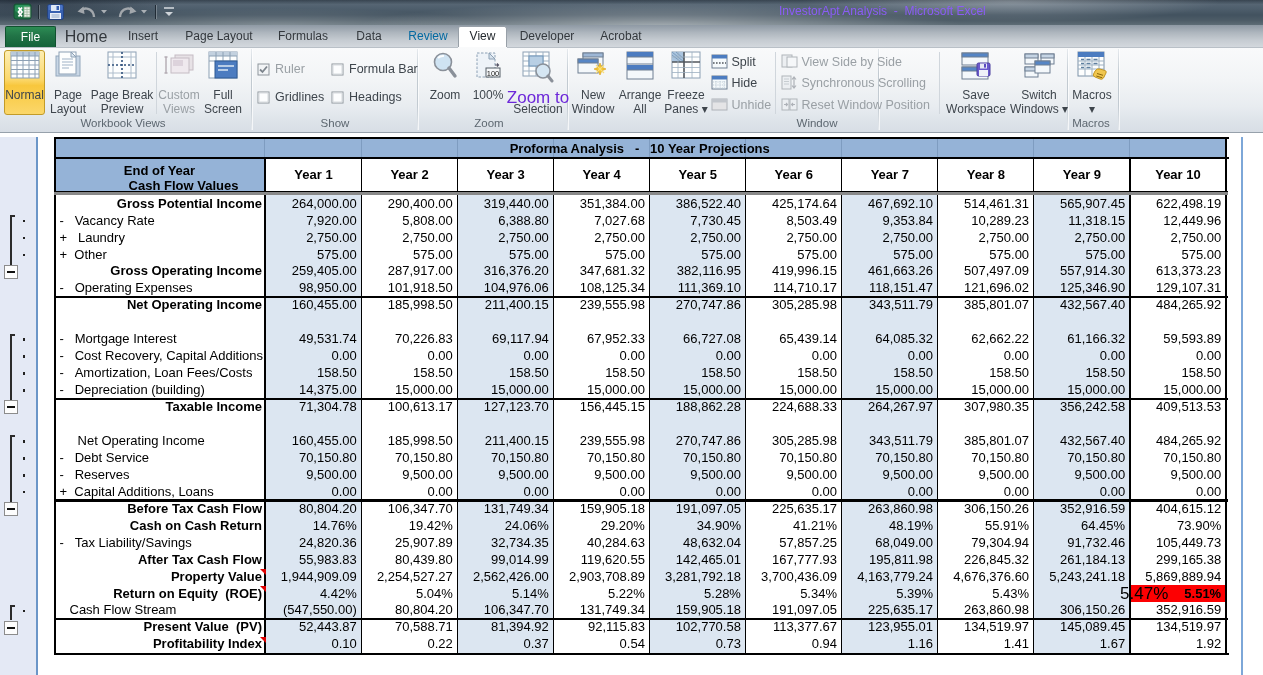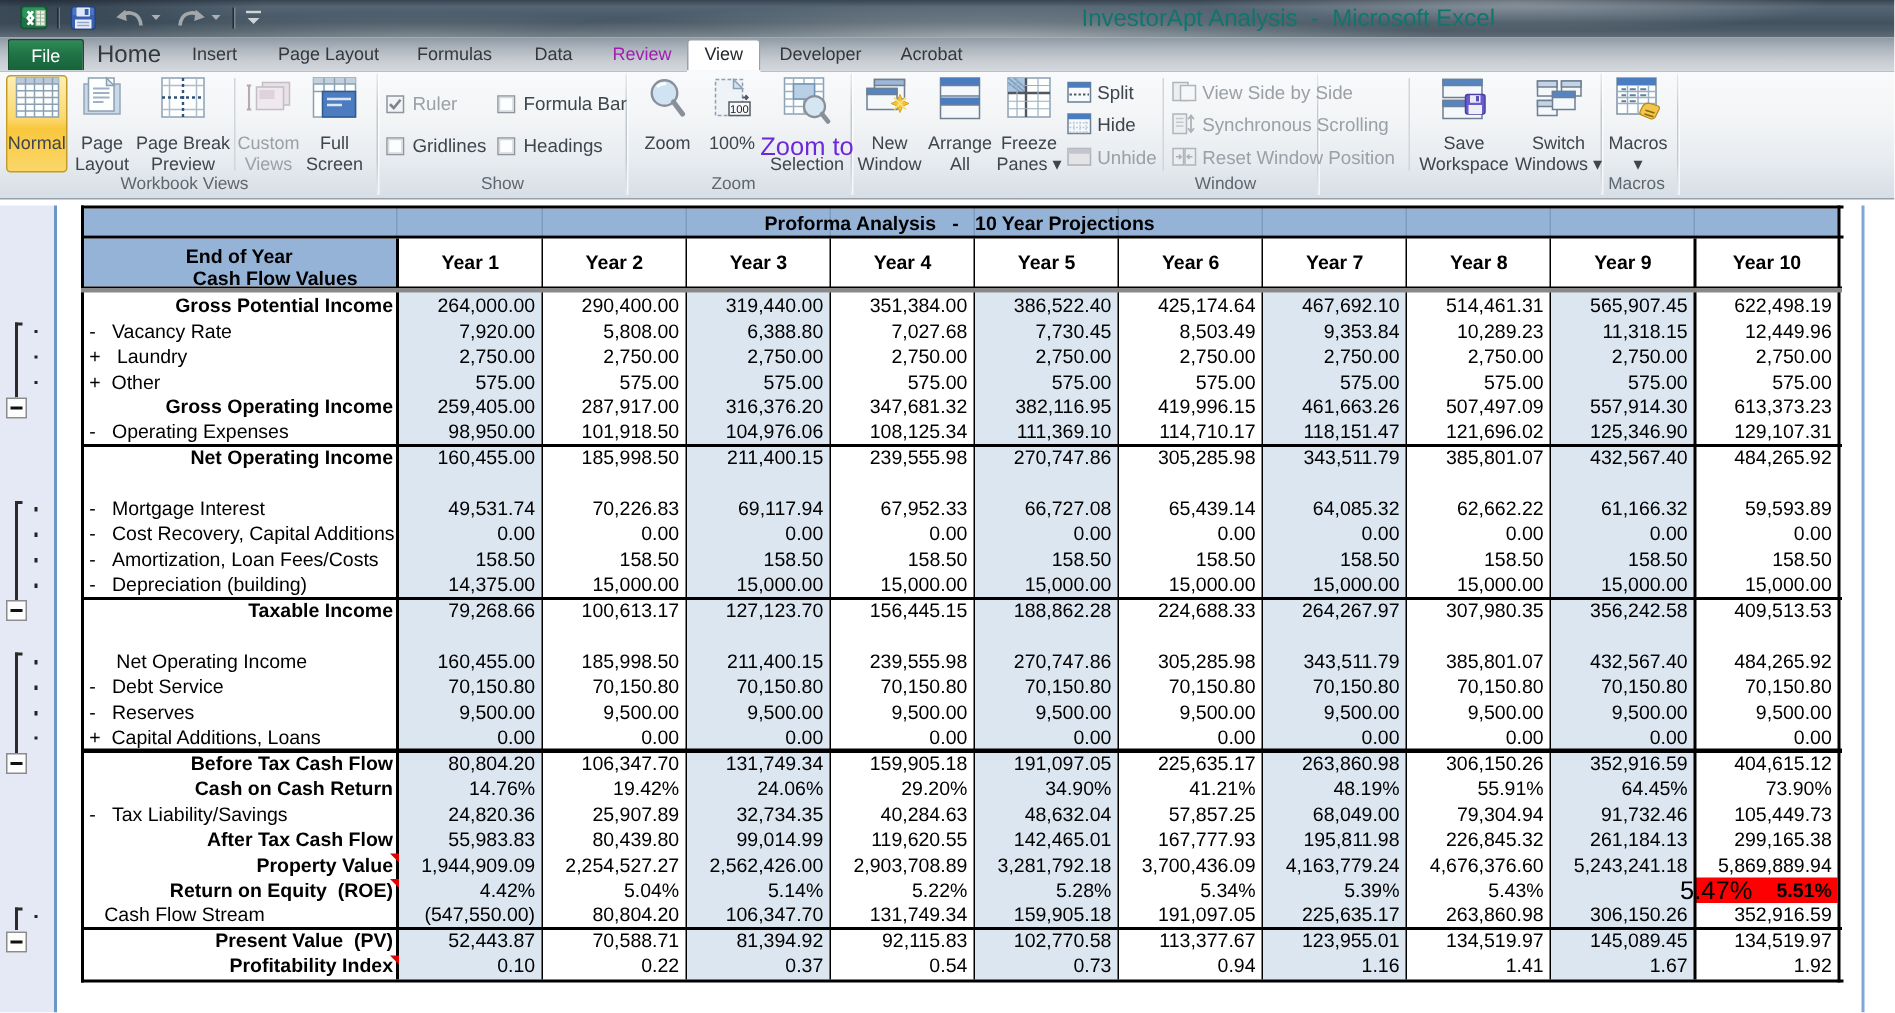--- a/index.html
+++ b/index.html
@@ -4,21 +4,21 @@
 html,body{width:1263px;height:675px;overflow:hidden}
 body{font-family:"Liberation Sans",sans-serif;position:relative;background:#fff}
 .a{position:absolute}
 .ct{text-align:center}
 .rt{text-align:right}
 .b{font-weight:bold}
 </style></head><body>
 <div class="a" style="left:0;top:0;width:1263px;height:25px;background:linear-gradient(180deg,#5d6c7a 0%,#4e5e6c 35%,#42525f 60%,#4d5c67 82%,#5e6d76 100%);">
     <div class="a" style="left:0;top:0;width:100%;height:100%;background:radial-gradient(ellipse 430px 34px at 660px 26px,rgba(255,255,255,.42),rgba(255,255,255,0) 70%),radial-gradient(ellipse 300px 28px at 1010px 2px,rgba(255,255,255,.30),rgba(255,255,255,0) 70%),radial-gradient(ellipse 300px 24px at 280px 25px,rgba(255,255,255,.22),rgba(255,255,255,0) 70%),radial-gradient(ellipse 200px 30px at 30px 0px,rgba(20,30,42,.55),rgba(20,30,42,0) 75%),linear-gradient(180deg,rgba(25,35,45,.55),rgba(25,35,45,0) 18%);"></div>
   </div>
-<div class="a" style="left:721px;top:4px;width:210px;height:16px;color:#0f766e;font-size:16px;white-space:nowrap;">InvestorApt Analysis&nbsp; -&nbsp; Microsoft Excel</div>
+<div class="a" style="left:779px;top:4px;width:210px;height:16px;color:#8b5cf6;font-size:12px;white-space:nowrap;">InvestorApt Analysis&nbsp; -&nbsp; Microsoft Excel</div>
 <svg class="a" style="left:13px;top:3px" width="20" height="18" viewBox="0 0 20 18">
 <rect x="1" y="1" width="17" height="15" rx="2" fill="#1f7044" stroke="#145232"></rect>
 <rect x="2" y="2" width="15" height="7" rx="2" fill="#2f9c62" opacity=".8"></rect>
 <path d="M5.5 4.5 L9 9 L5.5 13.5 M9 4.5 L5.5 9 L9 13.5" stroke="#fff" stroke-width="1.8" fill="none"></path>
 <rect x="11" y="4" width="6" height="10" fill="#e8f0e8" stroke="#9ab59a" stroke-width=".8"></rect>
 <path d="M11 6.5h6M11 9h6M11 11.5h6M14 4v10" stroke="#9ab59a" stroke-width=".7"></path>
 </svg>
 <div class="a" style="left:38px;top:5px;width:1px;height:14px;background:#202b35;box-shadow:1px 0 0 rgba(255,255,255,.25)"></div>
 <svg class="a" style="left:46px;top:3px" width="19" height="18" viewBox="0 0 19 18">
 <rect x="1.5" y="1.5" width="16" height="15" rx="2" fill="#3760b0" stroke="#25437c"></rect>
@@ -49,21 +49,21 @@
 </svg>
 <div class="a" style="left:0;top:25px;width:1263px;height:22px;background:linear-gradient(180deg,#8e99a4 0%,#aeb6be 35%,#c6ccd2 70%,#d3d8dd 100%);"></div>
 <div class="a" style="left:5px;top:26px;width:51px;height:21px;background:linear-gradient(180deg,#2c8c54 0%,#217346 45%,#15633a 100%);border:1px solid #10512f;border-bottom:none;border-radius:2px 2px 0 0;color:#fff;font-size:12px;line-height:20px;">
     <div class="ct">File</div>
   </div>
 <div class="a ct" style="left:60px;top:27px;width:52px;height:20px;color:#33383d;font-size:16px;line-height:19px;">Home</div>
 <div class="a ct" style="left:118px;top:27px;width:50px;height:20px;color:#33383d;font-size:12px;line-height:19px;">Insert</div>
 <div class="a ct" style="left:180px;top:27px;width:78px;height:20px;color:#33383d;font-size:12px;line-height:19px;">Page Layout</div>
 <div class="a ct" style="left:270px;top:27px;width:66px;height:20px;color:#33383d;font-size:12px;line-height:19px;">Formulas</div>
 <div class="a ct" style="left:345px;top:27px;width:48px;height:20px;color:#33383d;font-size:12px;line-height:19px;">Data</div>
-<div class="a ct" style="left:399px;top:27px;width:58px;height:20px;color:#a21caf;font-size:12px;line-height:19px;">Review</div>
+<div class="a ct" style="left:399px;top:27px;width:58px;height:20px;color:#0369a1;font-size:12px;line-height:19px;">Review</div>
 <div class="a ct" style="left:511px;top:27px;width:72px;height:20px;color:#33383d;font-size:12px;line-height:19px;">Developer</div>
 <div class="a ct" style="left:590px;top:27px;width:62px;height:20px;color:#33383d;font-size:12px;line-height:19px;">Acrobat</div>
 <div class="a ct" style="left:458px;top:26px;width:49px;height:21px;background:#ffffff;border:1px solid #98a0a8;border-bottom:none;border-radius:2.5px 2.5px 0 0;color:#24292e;font-size:12px;line-height:19px;">View</div>
 <div class="a" style="left:0;top:47px;width:1263px;height:86px;background:linear-gradient(180deg,#f9fafb 0%,#f2f4f6 40%,#e8ecf0 70%,#dde3e9 88%,#d8dee5 100%);border-bottom:1px solid #97a1ab;"></div>
 <div class="a" style="left:0;top:47px;width:458px;height:1px;background:#b9c0c7"></div>
 <div class="a" style="left:507px;top:47px;width:756px;height:1px;background:#b9c0c7"></div>
 <div class="a" style="left:250.5px;top:49px;width:1px;height:81px;background:linear-gradient(180deg,#e6eaee,#c2cad1 30%,#c2cad1 70%,#e6eaee)"></div>
 <div class="a" style="left:251.5px;top:49px;width:1px;height:81px;background:rgba(255,255,255,.7)"></div>
 <div class="a" style="left:416.5px;top:49px;width:1px;height:81px;background:linear-gradient(180deg,#e6eaee,#c2cad1 30%,#c2cad1 70%,#e6eaee)"></div>
 <div class="a" style="left:417.5px;top:49px;width:1px;height:81px;background:rgba(255,255,255,.7)"></div>
@@ -460,21 +460,21 @@
 <div class="a rt" style="left:363.55px;top:383.09999999999997px;width:89.25px;height:15.95px;line-height:14.95px;font-size:13px;white-space:nowrap;">15,000.00</div>
 <div class="a rt" style="left:459.6px;top:383.09999999999997px;width:89.25px;height:15.95px;line-height:14.95px;font-size:13px;white-space:nowrap;">15,000.00</div>
 <div class="a rt" style="left:555.65px;top:383.09999999999997px;width:89.25px;height:15.95px;line-height:14.95px;font-size:13px;white-space:nowrap;">15,000.00</div>
 <div class="a rt" style="left:651.7px;top:383.09999999999997px;width:89.25px;height:15.95px;line-height:14.95px;font-size:13px;white-space:nowrap;">15,000.00</div>
 <div class="a rt" style="left:747.75px;top:383.09999999999997px;width:89.25px;height:15.95px;line-height:14.95px;font-size:13px;white-space:nowrap;">15,000.00</div>
 <div class="a rt" style="left:843.8px;top:383.09999999999997px;width:89.25px;height:15.95px;line-height:14.95px;font-size:13px;white-space:nowrap;">15,000.00</div>
 <div class="a rt" style="left:939.85px;top:383.09999999999997px;width:89.25px;height:15.95px;line-height:14.95px;font-size:13px;white-space:nowrap;">15,000.00</div>
 <div class="a rt" style="left:1035.9px;top:383.09999999999997px;width:89.25px;height:15.95px;line-height:14.95px;font-size:13px;white-space:nowrap;">15,000.00</div>
 <div class="a rt" style="left:1131.9499999999998px;top:383.09999999999997px;width:89.25px;height:15.95px;line-height:14.95px;font-size:13px;white-space:nowrap;">15,000.00</div>
 <div class="a rt b" style="left:55.5px;top:400.04999999999995px;width:206.5px;height:15.95px;line-height:14.95px;font-size:13px;white-space:nowrap;">Taxable Income</div>
-<div class="a rt" style="left:267.5px;top:400.04999999999995px;width:89.25px;height:15.95px;line-height:14.95px;font-size:13px;white-space:nowrap;">79,268.66</div>
+<div class="a rt" style="left:267.5px;top:400.04999999999995px;width:89.25px;height:15.95px;line-height:14.95px;font-size:13px;white-space:nowrap;">71,304.78</div>
 <div class="a rt" style="left:363.55px;top:400.04999999999995px;width:89.25px;height:15.95px;line-height:14.95px;font-size:13px;white-space:nowrap;">100,613.17</div>
 <div class="a rt" style="left:459.6px;top:400.04999999999995px;width:89.25px;height:15.95px;line-height:14.95px;font-size:13px;white-space:nowrap;">127,123.70</div>
 <div class="a rt" style="left:555.65px;top:400.04999999999995px;width:89.25px;height:15.95px;line-height:14.95px;font-size:13px;white-space:nowrap;">156,445.15</div>
 <div class="a rt" style="left:651.7px;top:400.04999999999995px;width:89.25px;height:15.95px;line-height:14.95px;font-size:13px;white-space:nowrap;">188,862.28</div>
 <div class="a rt" style="left:747.75px;top:400.04999999999995px;width:89.25px;height:15.95px;line-height:14.95px;font-size:13px;white-space:nowrap;">224,688.33</div>
 <div class="a rt" style="left:843.8px;top:400.04999999999995px;width:89.25px;height:15.95px;line-height:14.95px;font-size:13px;white-space:nowrap;">264,267.97</div>
 <div class="a rt" style="left:939.85px;top:400.04999999999995px;width:89.25px;height:15.95px;line-height:14.95px;font-size:13px;white-space:nowrap;">307,980.35</div>
 <div class="a rt" style="left:1035.9px;top:400.04999999999995px;width:89.25px;height:15.95px;line-height:14.95px;font-size:13px;white-space:nowrap;">356,242.58</div>
 <div class="a rt" style="left:1131.9499999999998px;top:400.04999999999995px;width:89.25px;height:15.95px;line-height:14.95px;font-size:13px;white-space:nowrap;">409,513.53</div>
 <div class="a" style="left:59.5px;top:433.95px;height:15.95px;line-height:14.95px;font-size:13px;white-space:nowrap;">&nbsp;&nbsp;&nbsp;&nbsp;&nbsp;Net Operating Income</div>

